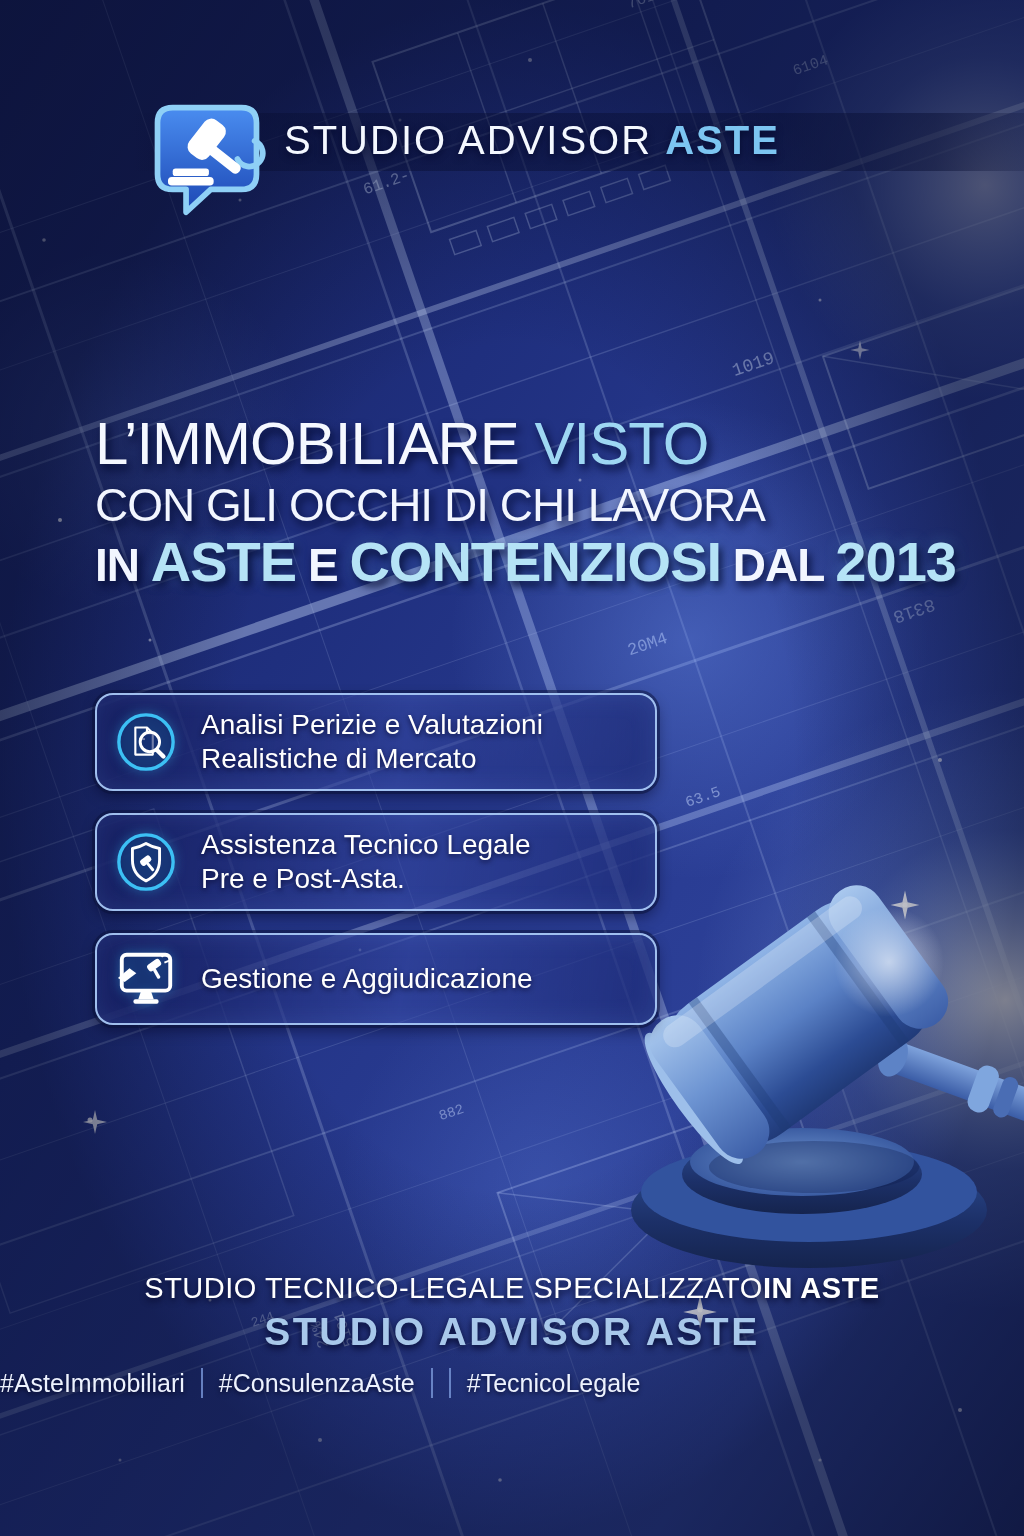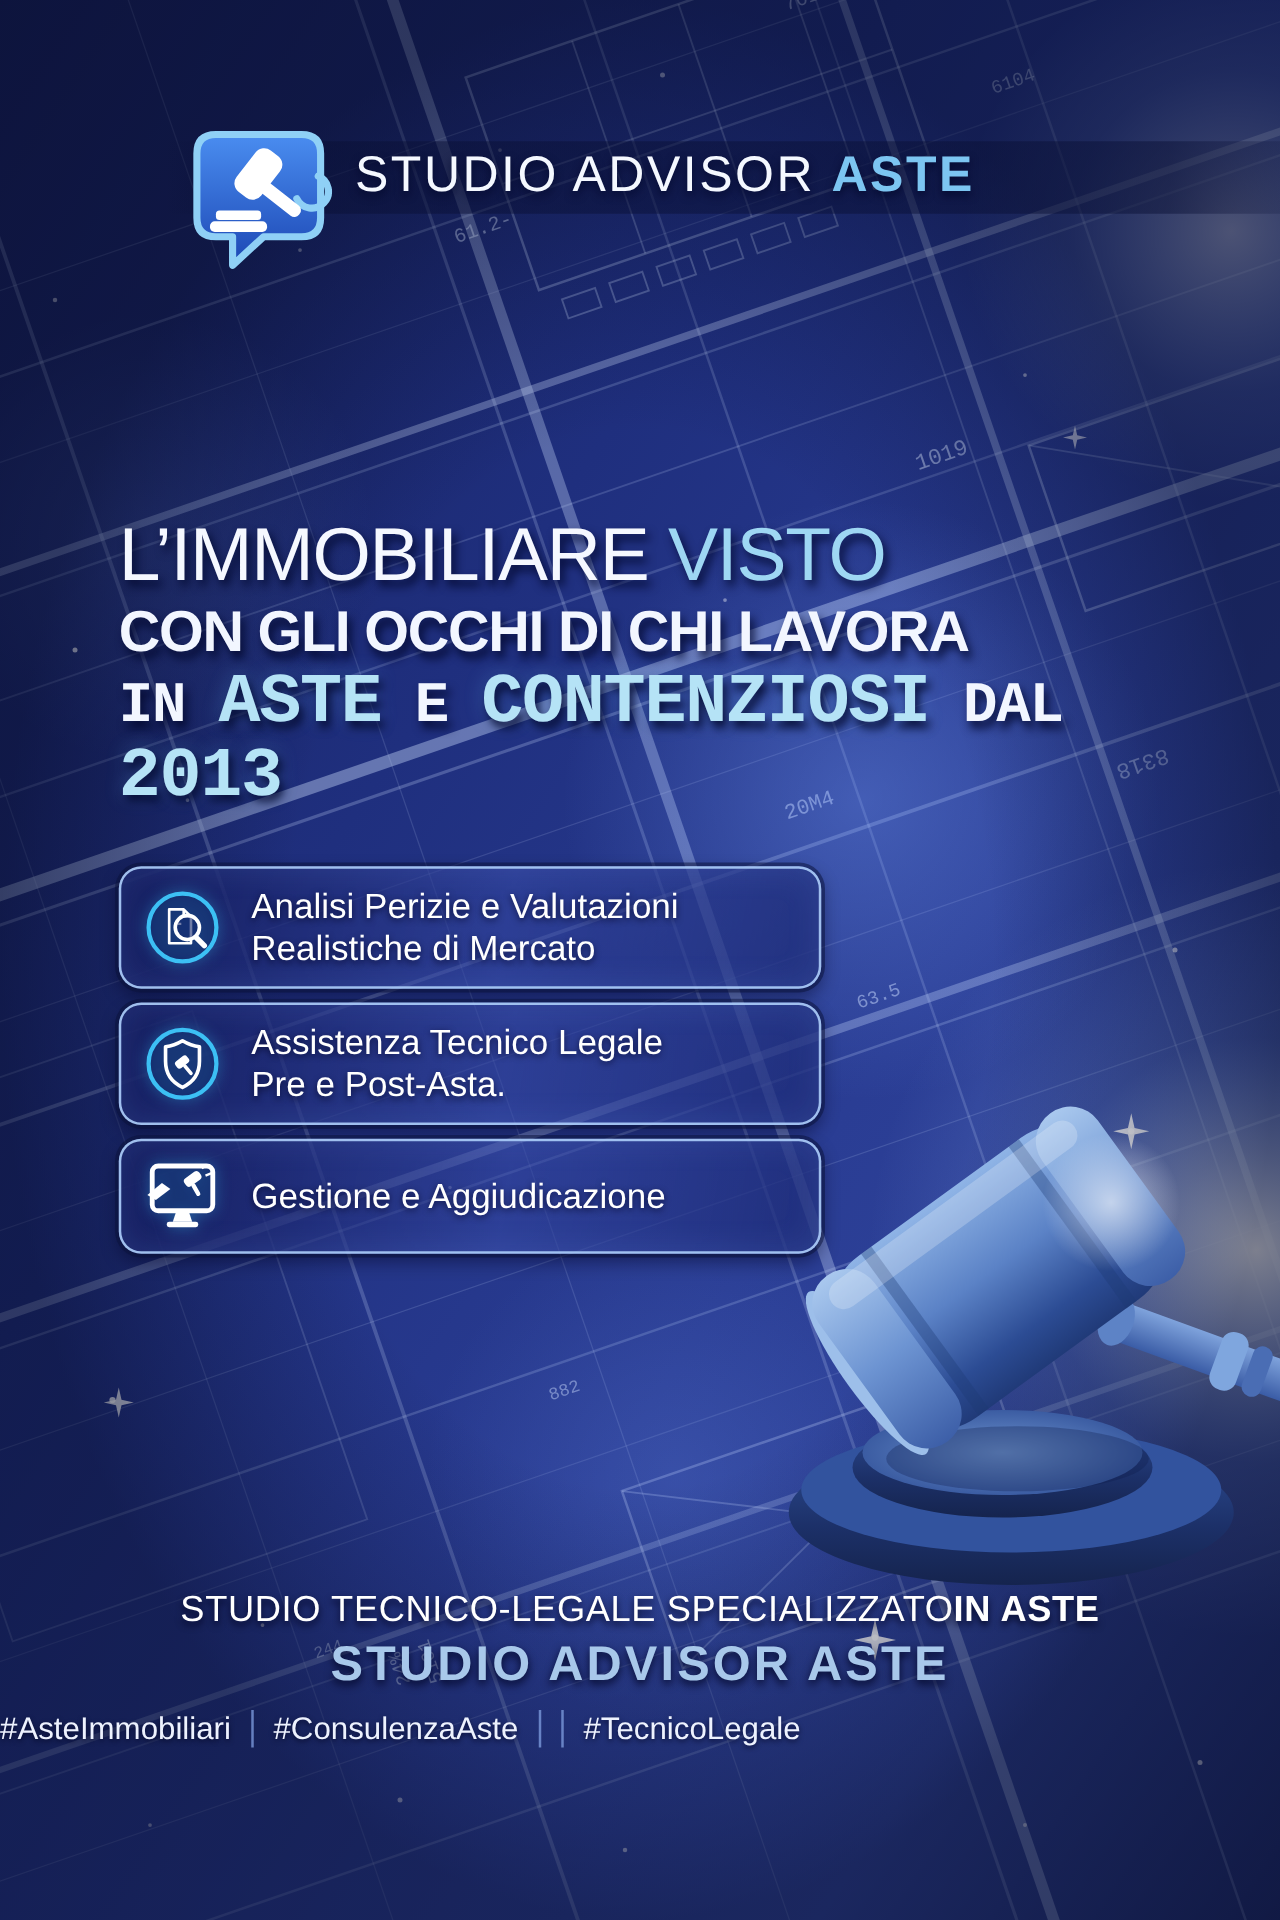--- a/index.html
+++ b/index.html
@@ -17,26 +17,26 @@
   .brand{position:absolute;left:148px;top:96px;z-index:3;display:flex;align-items:flex-start;gap:18px;}
   .brand-name{
     margin-top:22px;font-size:40px;font-weight:400;letter-spacing:2px;
     color:#f4f8ff;text-shadow:0 3px 7px rgba(0,6,40,.8);white-space:nowrap;
   }
   .brand-name .accent{color:#7cc5f1;font-weight:700;}
   .headline{position:absolute;left:95px;top:414px;width:880px;z-index:3;letter-spacing:-1px;}
   .h-line1{font-size:60px;font-weight:400;line-height:1;color:#f5f8ff;
     text-shadow:3px 5px 8px rgba(2,8,45,.9);}
   .h-line1 .ha{color:#9ed7f3;}
-  .h-line2{margin-top:8px;font-size:46px;font-weight:700;line-height:1;color:#f2f6ff;
+  .h-line2{margin-top:8px;font-size:46px;font-weight:400;line-height:1;color:#f2f6ff;
     text-shadow:3px 5px 8px rgba(2,8,45,.9);}
   .h-line3{margin-top:6px;font-size:46px;font-weight:700;line-height:56px;color:#f2f6ff;
-    text-shadow:3px 5px 8px rgba(2,8,45,.9);font-family:Liberation Mono, monospace;}
+    text-shadow:3px 5px 8px rgba(2,8,45,.9);}
   .h-line3 .ha{font-size:56px;color:#b5e3f6;text-shadow:3px 5px 8px rgba(2,8,45,.9),0 0 16px rgba(110,190,255,.3);}
-  .features{position:absolute;left:95px;top:693px;width:562px;z-index:3;display:flex;flex-direction:column;gap:11px;}
+  .features{position:absolute;left:95px;top:693px;width:562px;z-index:3;display:flex;flex-direction:column;gap:22px;}
   .pill{
     display:flex;align-items:center;gap:24px;padding:13px 18px;
     border:2px solid rgba(168,200,245,.95);border-radius:18px;
     background:linear-gradient(100deg,rgba(21,30,96,.93) 0%,rgba(52,70,160,.58) 55%,rgba(30,44,120,.82) 100%);
     box-shadow:0 0 0 3px rgba(10,18,58,.5),0 6px 14px rgba(0,0,30,.45),inset 0 0 26px rgba(130,170,255,.14);
   }
   .pill-icon{flex:none;width:62px;height:62px;filter:drop-shadow(0 0 6px rgba(60,190,245,.45));}
   .pill-text{font-size:28px;line-height:34px;color:#ffffff;text-shadow:0 2px 5px rgba(0,0,30,.7);}
   .pill-text span{display:block;}
   .gavel-art{position:absolute;left:584px;top:872px;width:440px;height:420px;z-index:2;}

